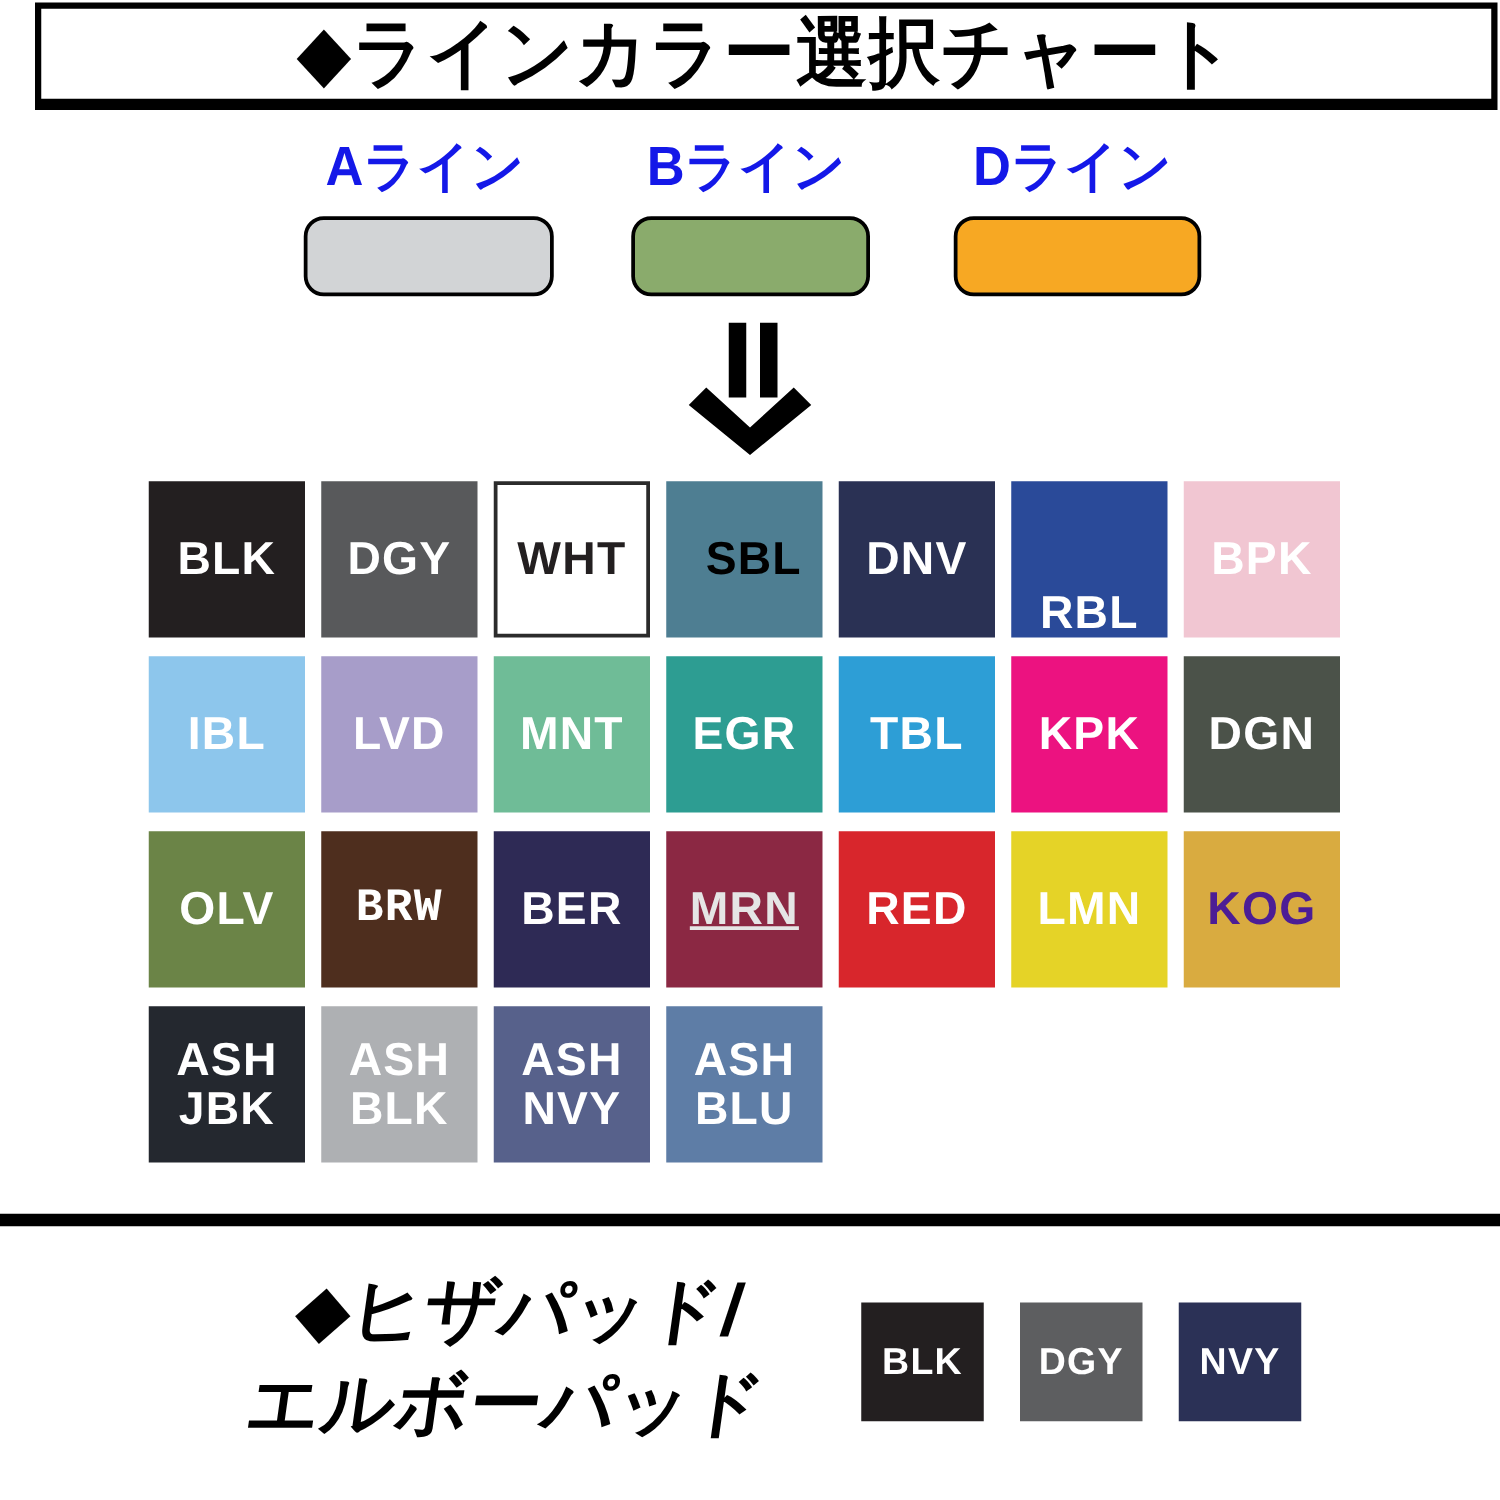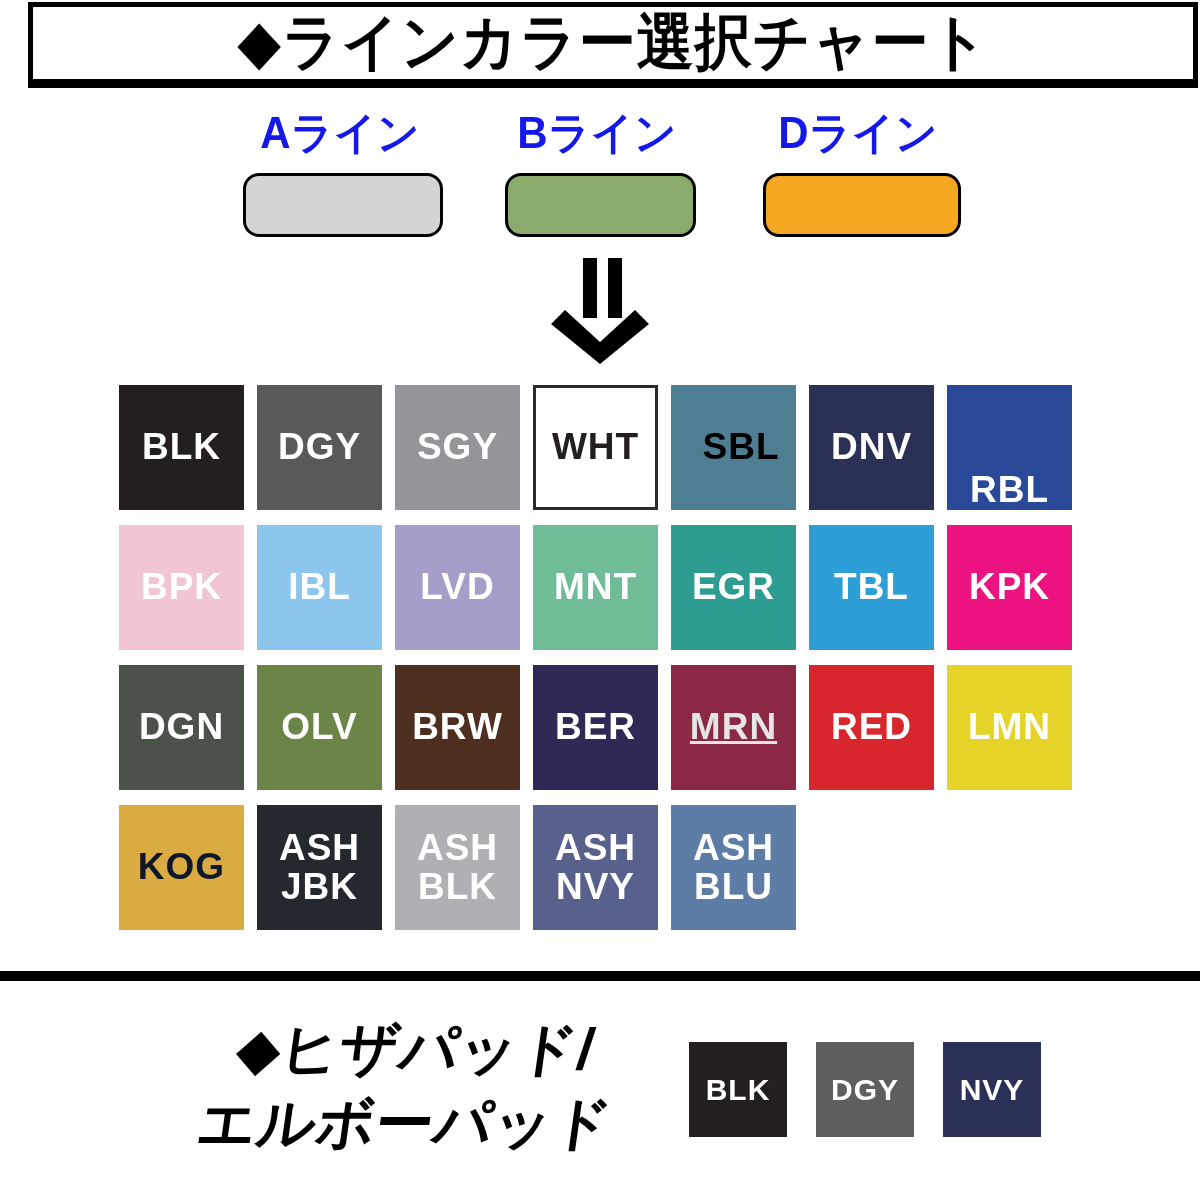--- a/index.html
+++ b/index.html
@@ -89,23 +89,20 @@
   </svg>
 </div>
 
 <div class="color-grid" id="color-grid-root">
     <div class="swatch-cell" style="background: rgb(35, 31, 32); color: rgb(255, 255, 255);">
       <span>BLK</span>
     </div>
     <div class="swatch-cell" style="background: rgb(88, 89, 91); color: rgb(255, 255, 255);">
       <span>DGY</span>
     </div>
-    <div class="swatch-cell" style="background: rgb(147, 149, 152); color: rgb(255, 255, 255);">
-      <span>SGY</span>
-    </div>
     <div class="swatch-cell" style="background: rgb(255, 255, 255); color: rgb(35, 31, 32); border: 3px solid rgb(43, 43, 43);">
       <span>WHT</span>
     </div>
     <div class="swatch-cell" style="background: rgb(78, 126, 146); color: #000000; padding-left: 15px;">
       <span>SBL</span>
     </div>
     <div class="swatch-cell" style="background: rgb(42, 49, 84); color: rgb(255, 255, 255);">
       <span>DNV</span>
     </div>
     <div class="swatch-cell" style="background: rgb(42, 74, 153); color: rgb(255, 255, 255); justify-content: flex-end;">
@@ -131,36 +128,36 @@
     </div>
     <div class="swatch-cell" style="background: rgb(236, 18, 128); color: rgb(255, 255, 255);">
       <span>KPK</span>
     </div>
     <div class="swatch-cell" style="background: rgb(75, 82, 73); color: rgb(255, 255, 255);">
       <span>DGN</span>
     </div>
     <div class="swatch-cell" style="background: rgb(107, 132, 71); color: rgb(255, 255, 255);">
       <span>OLV</span>
     </div>
-    <div class="swatch-cell" style="background: rgb(78, 46, 30); color: rgb(255, 255, 255);">
+    <div class="swatch-cell" style="background: rgb(78, 46, 30); color: rgb(255, 255, 255); font-family: Liberation Mono, monospace;">
       <span>BRW</span>
     </div>
     <div class="swatch-cell" style="background: rgb(46, 42, 85); color: rgb(255, 255, 255);">
       <span>BER</span>
     </div>
     <div class="swatch-cell" style="background: rgb(139, 40, 67); color: #e5e5e5; text-decoration: underline;">
       <span>MRN</span>
     </div>
     <div class="swatch-cell" style="background: rgb(216, 38, 44); color: rgb(255, 255, 255);">
       <span>RED</span>
     </div>
     <div class="swatch-cell" style="background: rgb(229, 211, 39); color: rgb(255, 255, 255);">
       <span>LMN</span>
     </div>
-    <div class="swatch-cell" style="background: rgb(217, 171, 64); color: #0f172a;">
+    <div class="swatch-cell" style="background: rgb(217, 171, 64); color: #4c1d95;">
       <span>KOG</span>
     </div>
     <div class="swatch-cell" style="background: rgb(36, 40, 47); color: rgb(255, 255, 255);">
       <span>ASH</span>
       <span>JBK</span>
     </div>
     <div class="swatch-cell" style="background: rgb(174, 176, 179); color: rgb(255, 255, 255);">
       <span>ASH</span>
       <span>BLK</span>
     </div>

